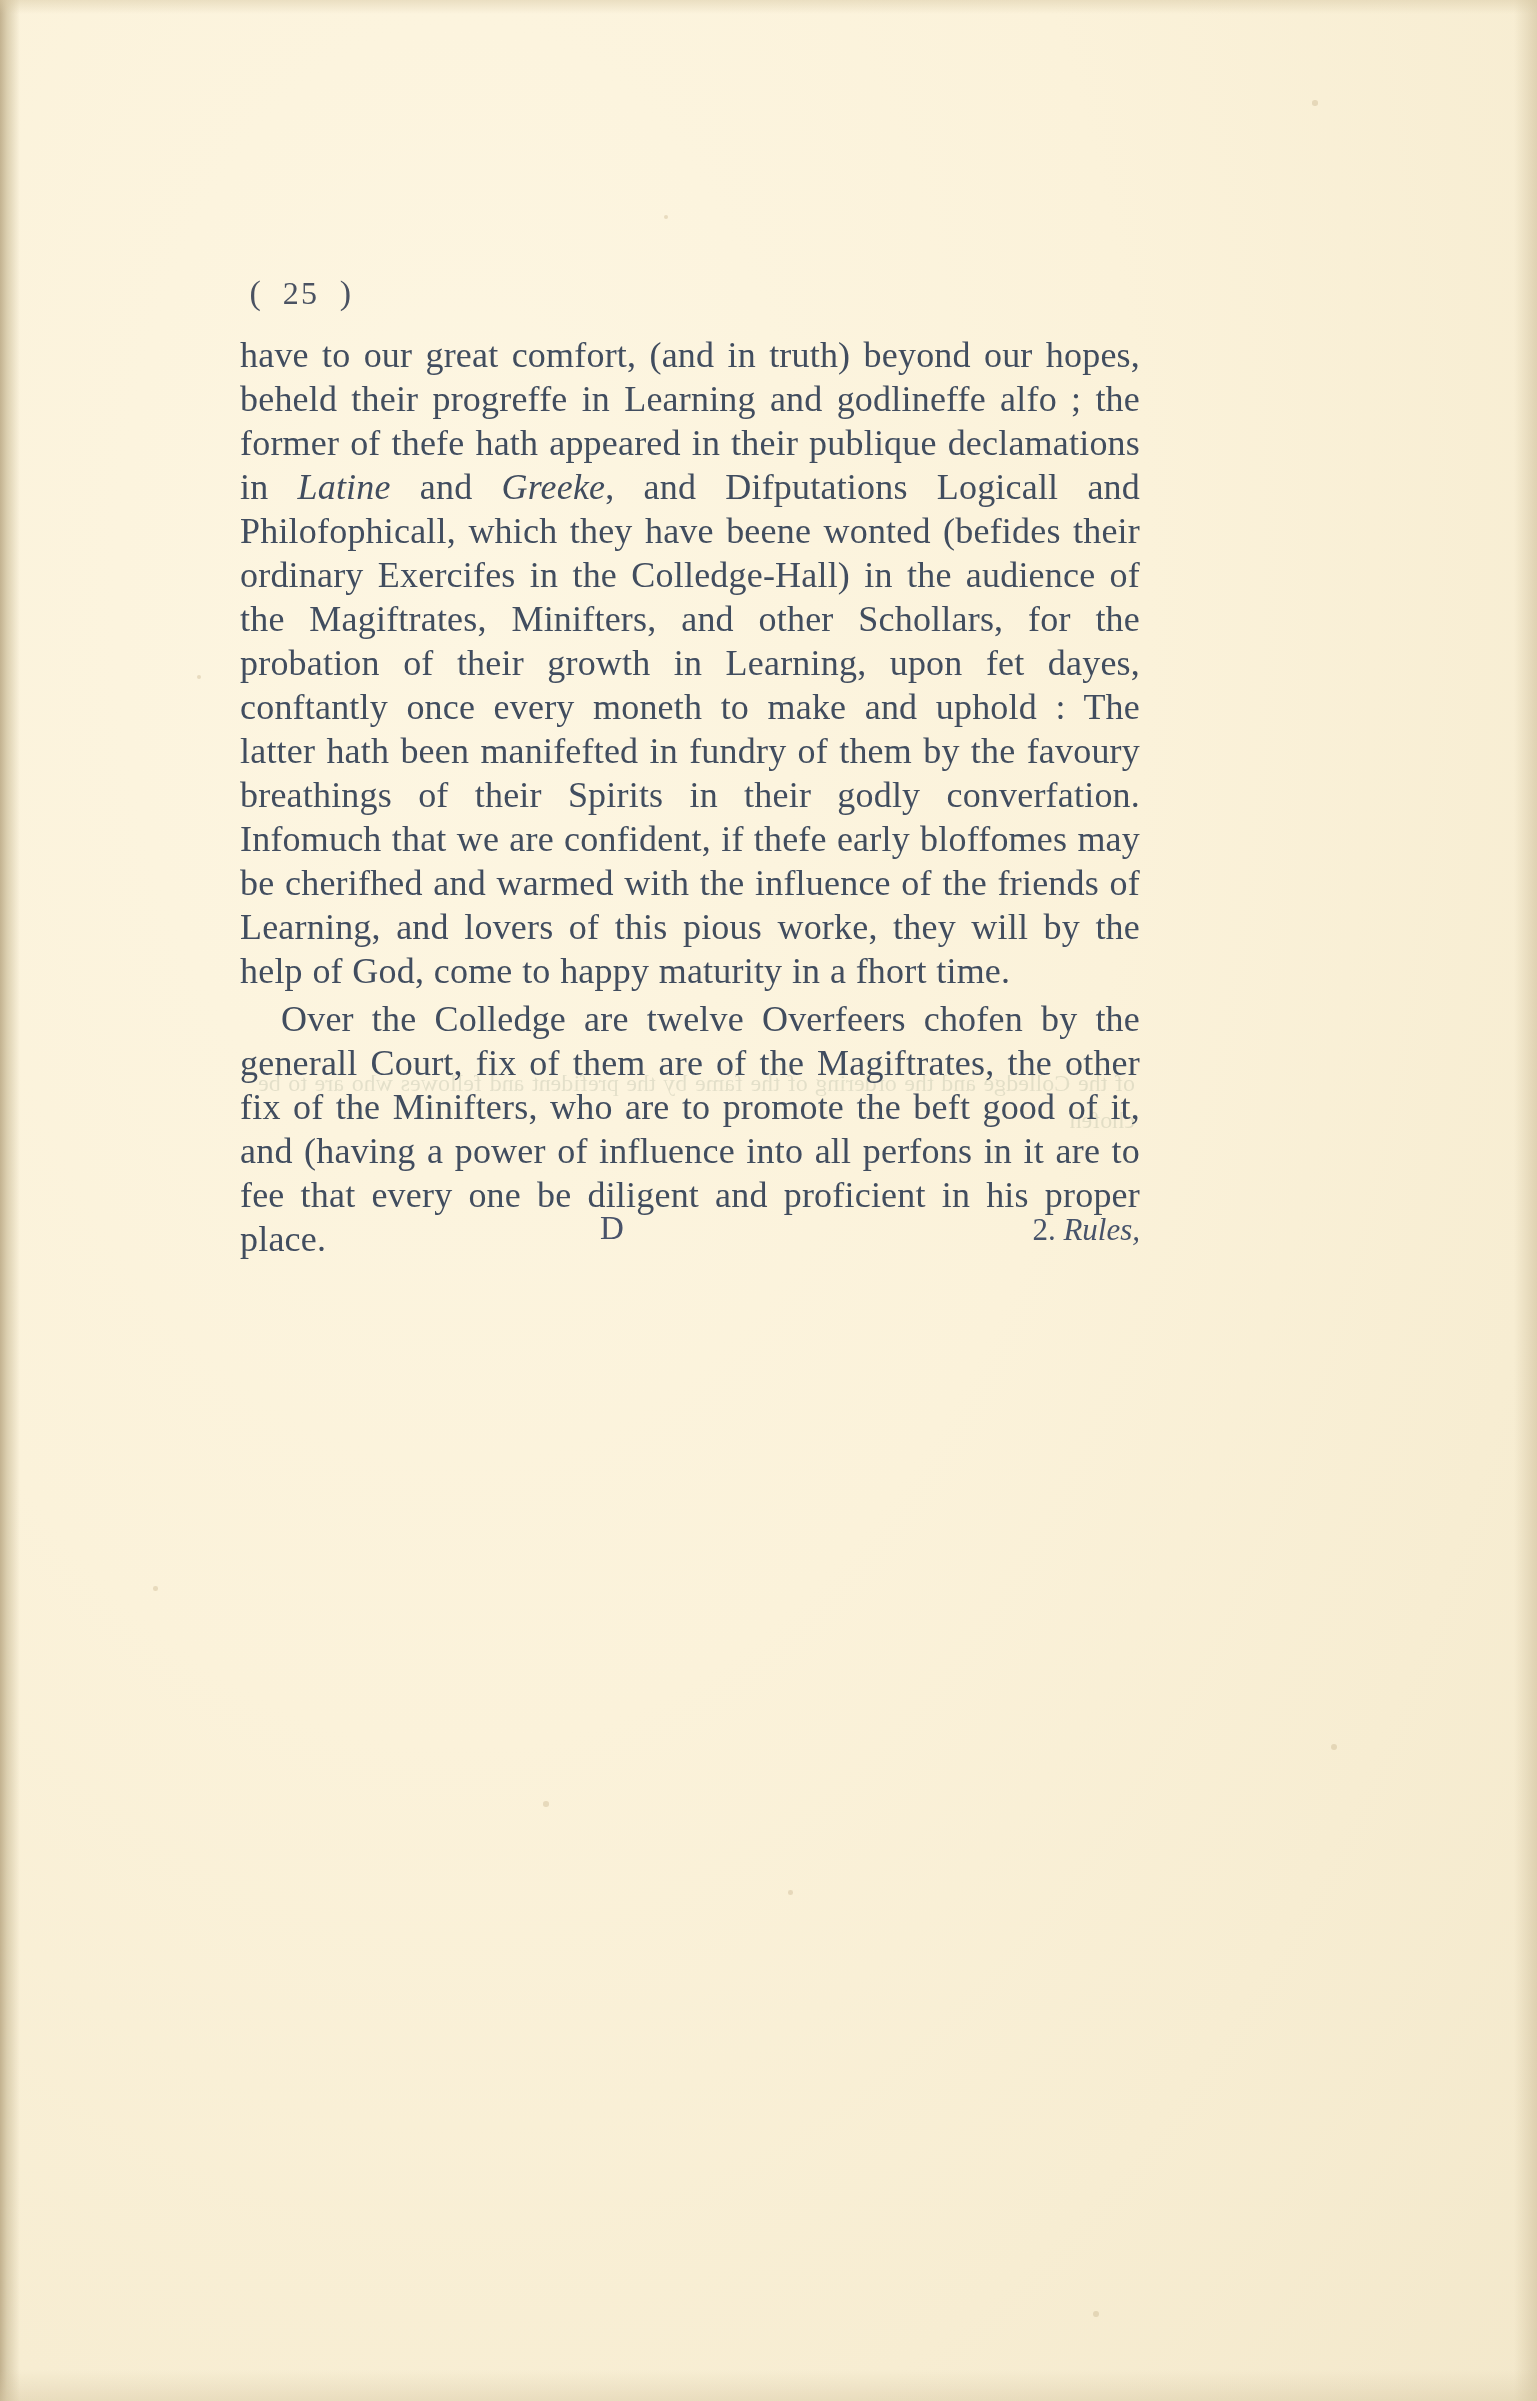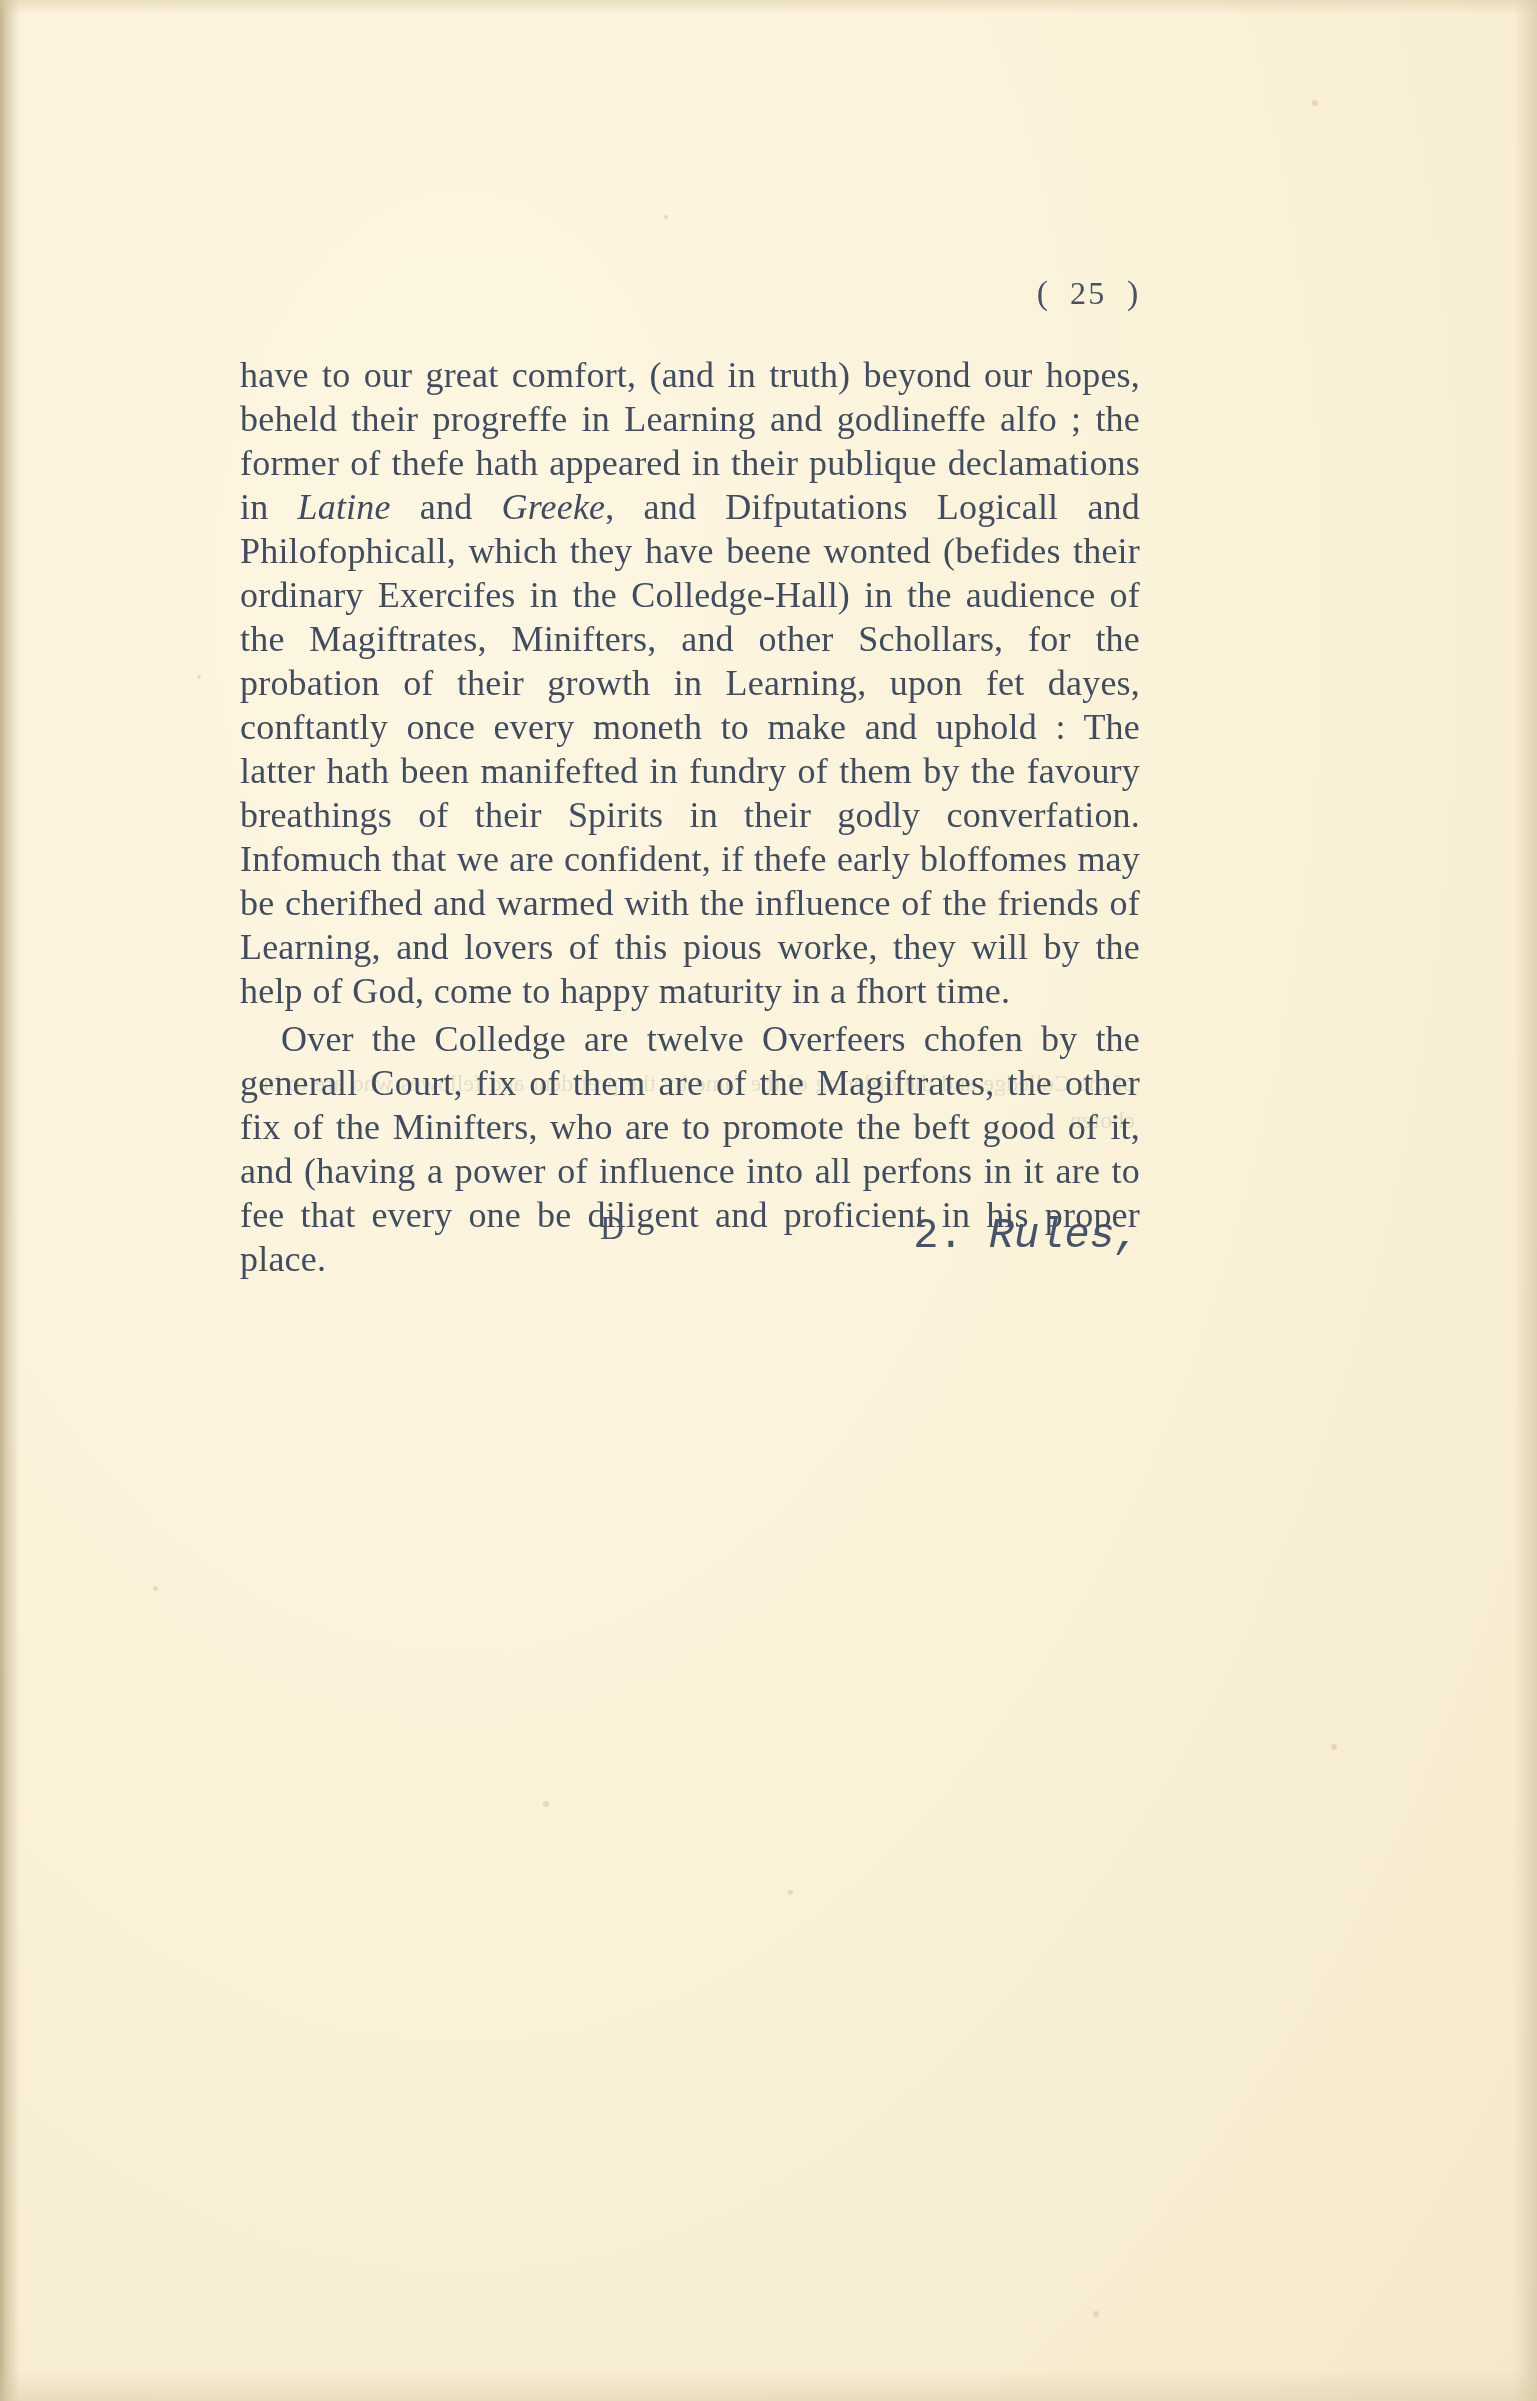--- a/index.html
+++ b/index.html
@@ -64,25 +64,25 @@
   
   .textblock {
     position: absolute;
     left: 240px;
     top: 274px;
     width: 900px;
     color: #3e4a5c;
   }
 
   .folio {
-    text-align: right;
+    text-align: left;
     font-size: 32px;
     letter-spacing: 1.6px;
     color: #4a5262;
-    margin-bottom: 41px;
+    margin-bottom: 21px;
     margin-left: 9.4px;
   }
   .folio .paren { font-size: 34px; }
   .folio .num {
     display: inline-block;
     margin: 0 20.4px;
     letter-spacing: 2.3px;
   }
 
   p.body {
@@ -115,23 +115,22 @@
     position: absolute;
     left: 360px;
     top: 0;
     font-size: 33px;
     color: #49536a;
   }
   .catchword {
     position: absolute;
     right: 0;
     top: 1.6px;
-    font-size: 42px;
+    font-size: 31px;
     color: #47536a;
-    font-family: Liberation Mono, monospace;
   }
   .catchword .word { font-style: italic; }
 
   
   .showthrough {
     position: absolute;
     left: 258px;
     top: 1065px;
     width: 877px;
     font-size: 24px;

